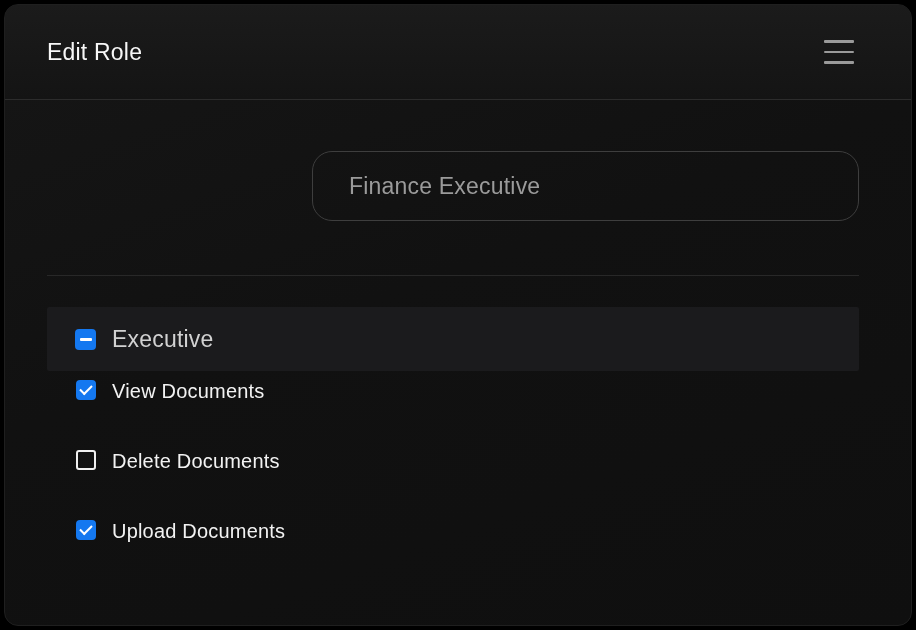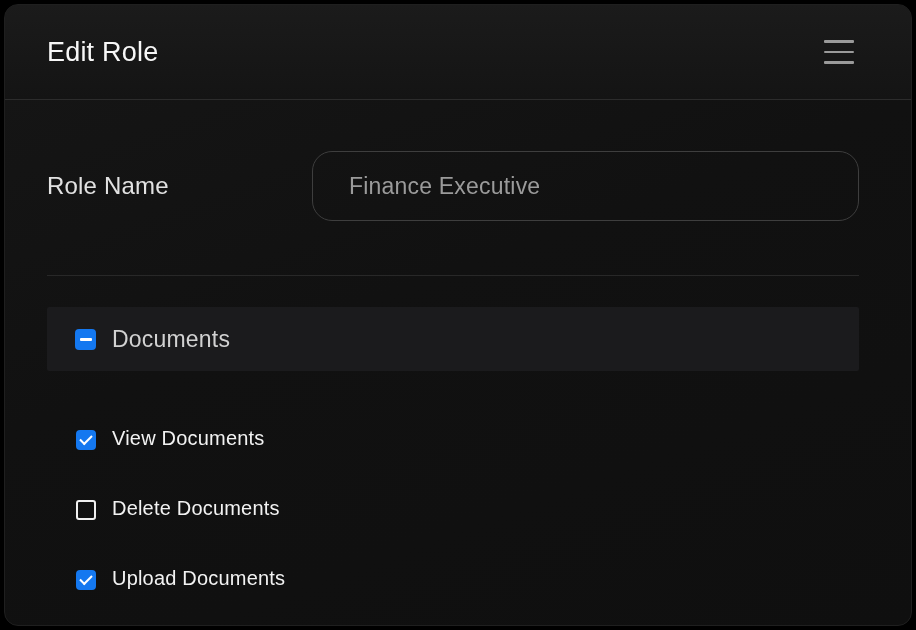--- a/index.html
+++ b/index.html
@@ -19,21 +19,21 @@
   .dialog-header {
     height: 95px;
     display: flex;
     align-items: center;
     justify-content: space-between;
     padding: 0 57px 0 42px;
     background: linear-gradient(180deg, #1b1b1b 0%, #141414 100%);
     border-bottom: 1px solid #2c2c2c;
   }
   .dialog-title {
-    font-size: 27px;
+    font-size: 23px;
     font-weight: 400;
     color: #f7f7f7;
     letter-spacing: 0.2px;
   }
   .menu-button {
     background: none;
     border: none;
     cursor: pointer;
     display: flex;
     flex-direction: column;
@@ -94,21 +94,21 @@
     font-size: 23px;
     color: #d2d2d2;
     margin-left: 16px;
     letter-spacing: 0.2px;
   }
 
   .perm-items { margin-top: 9px; }
   .perm-row {
     height: 70px;
     display: flex;
-    align-items: flex-end;
+    align-items: flex-start;
     padding: 0 29px;
     cursor: pointer;
   }
   .perm-row .perm-label {
     font-size: 20px;
     color: #f2f2f2;
     margin-left: 16px;
     letter-spacing: 0.2px;
   }
 
@@ -155,29 +155,28 @@
     <button class="menu-button">
       <span></span>
       <span></span>
       <span></span>
     </button>
   </div>
 
   <div class="dialog-body">
 
     <div class="form-row">
-      <label class="field-label">Role Name</label>
       <input class="text-input" type="text" value="Finance Executive" style="">
     </div>
 
     <div class="divider"></div>
 
     <div class="perm-group-row">
       <span class="checkbox cb-indeterminate"></span>
-      <span class="perm-label">Documents</span>
+      <span class="perm-label">Executive</span>
     </div>
 
     <div class="perm-items">
 
       <div class="perm-row">
         <span class="checkbox cb-checked"></span>
         <span class="perm-label">View Documents</span>
       </div>
 
       <div class="perm-row">

